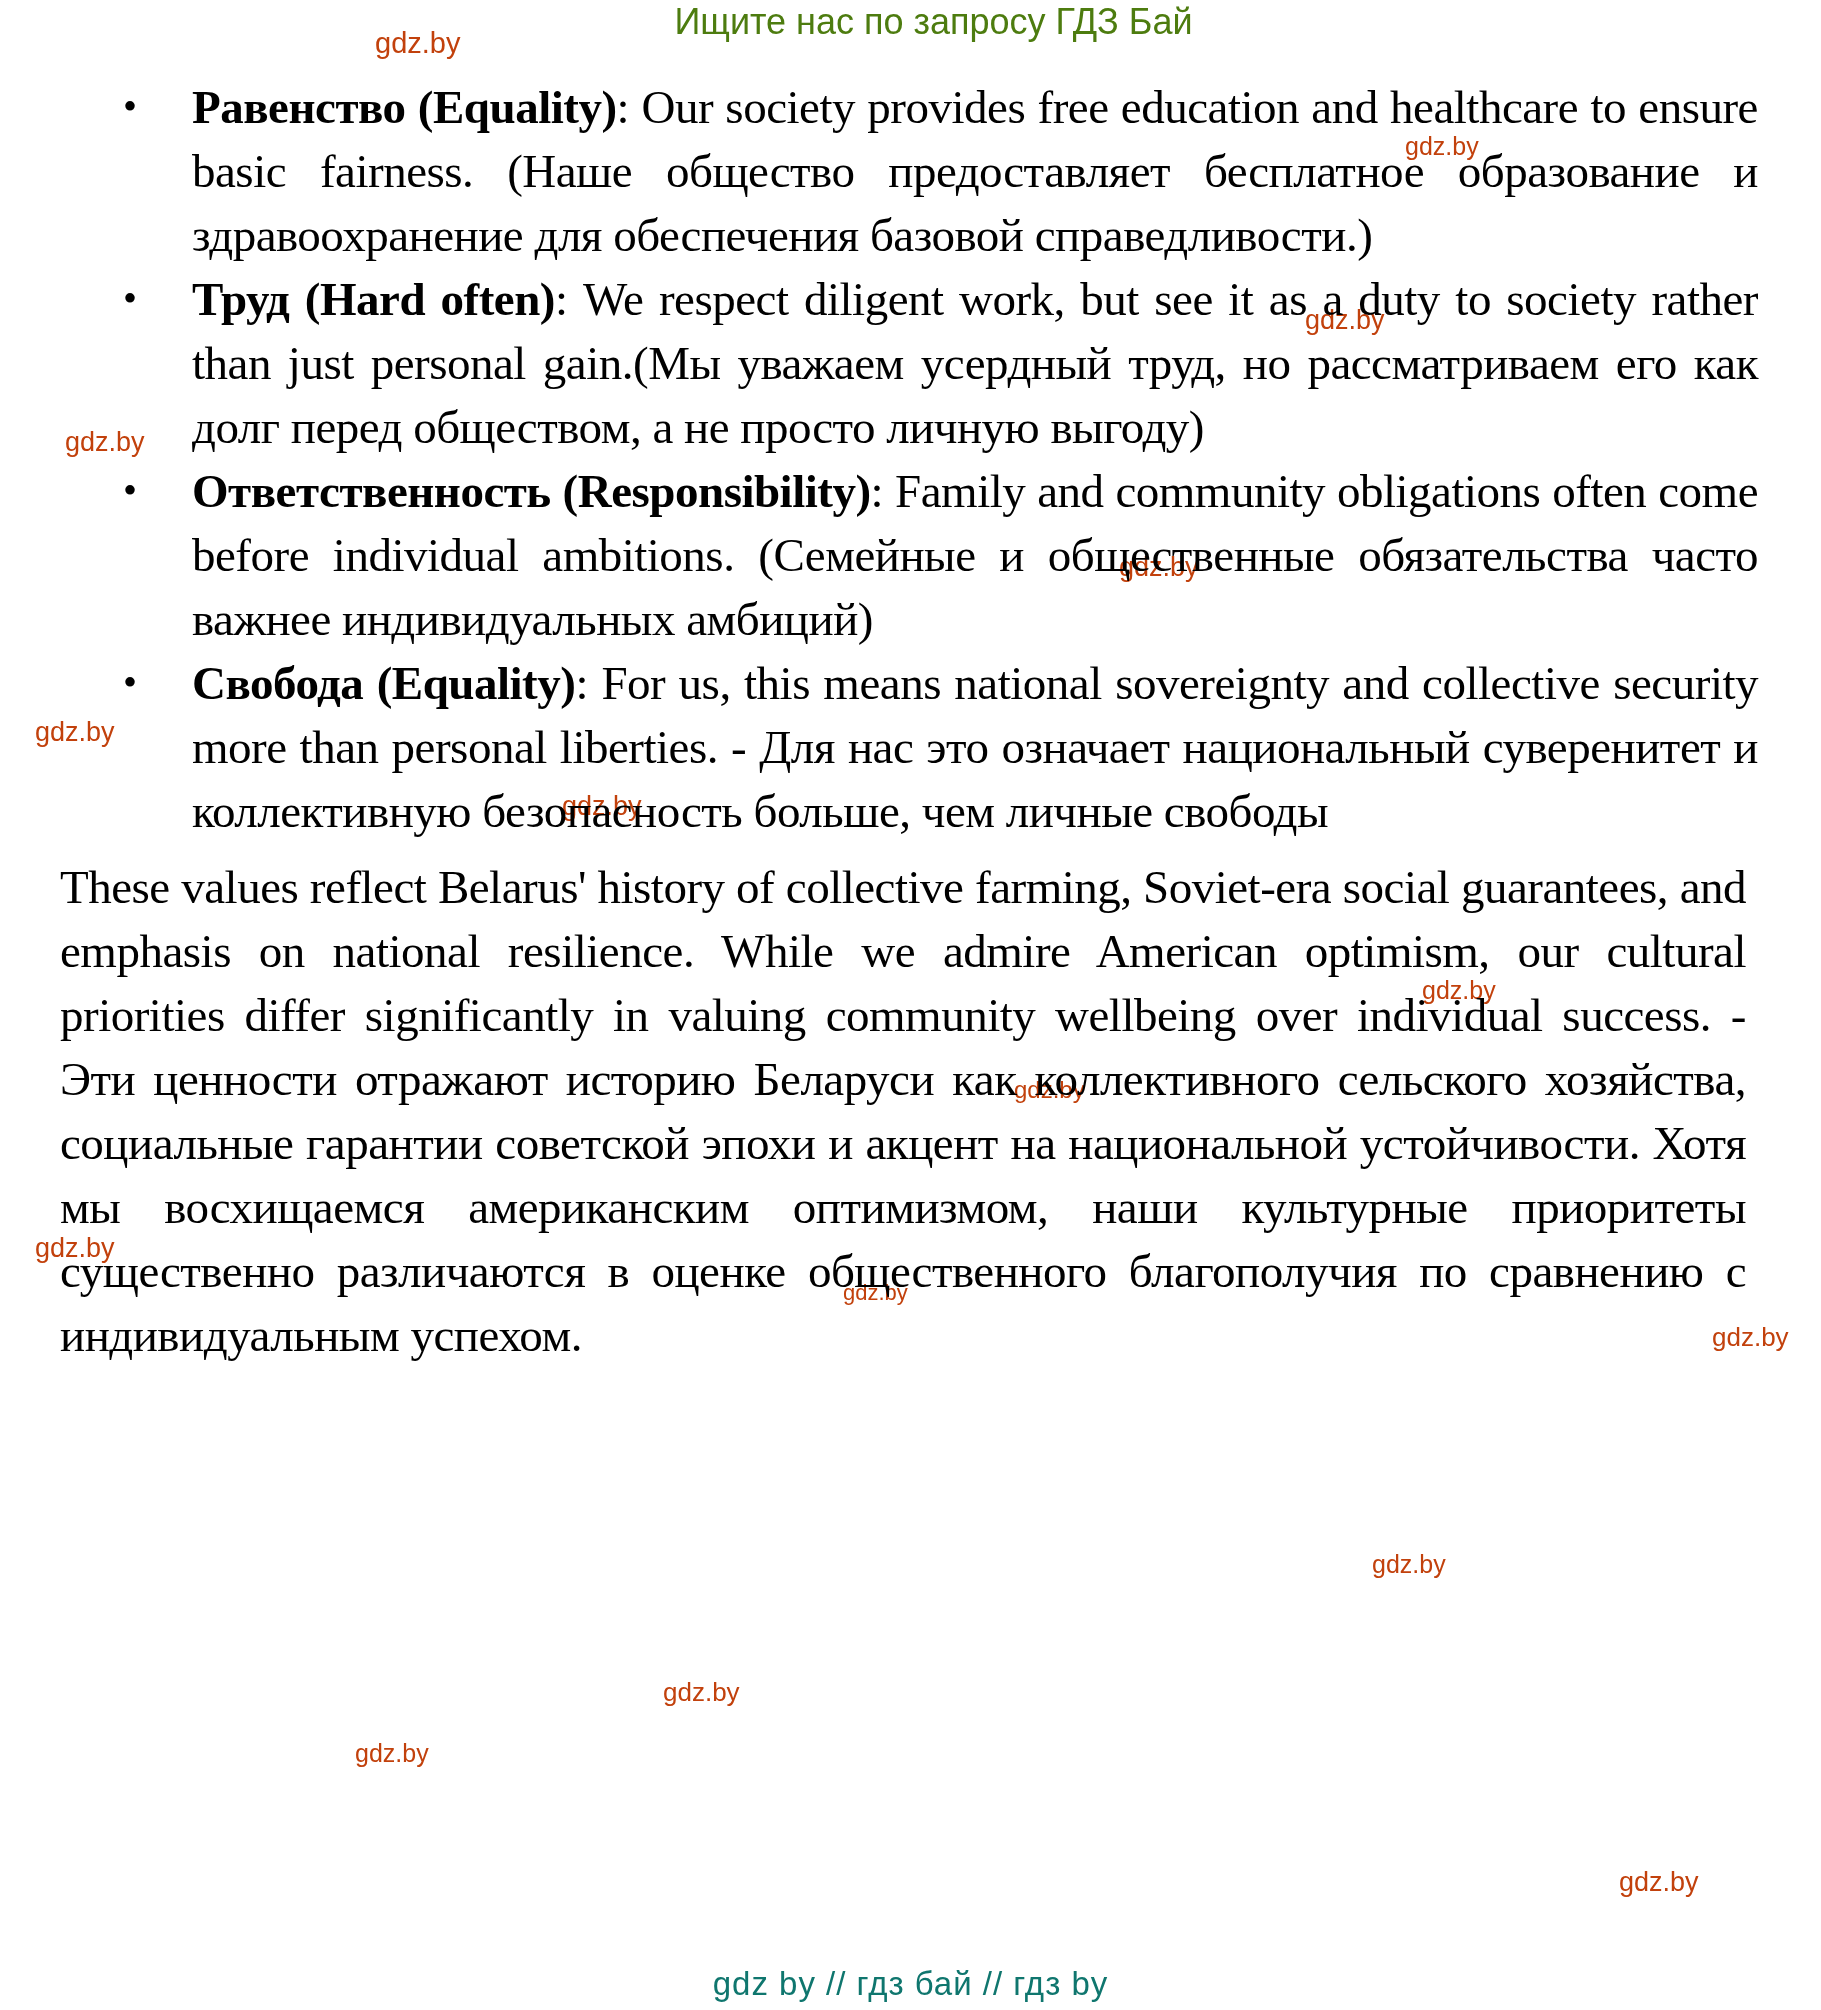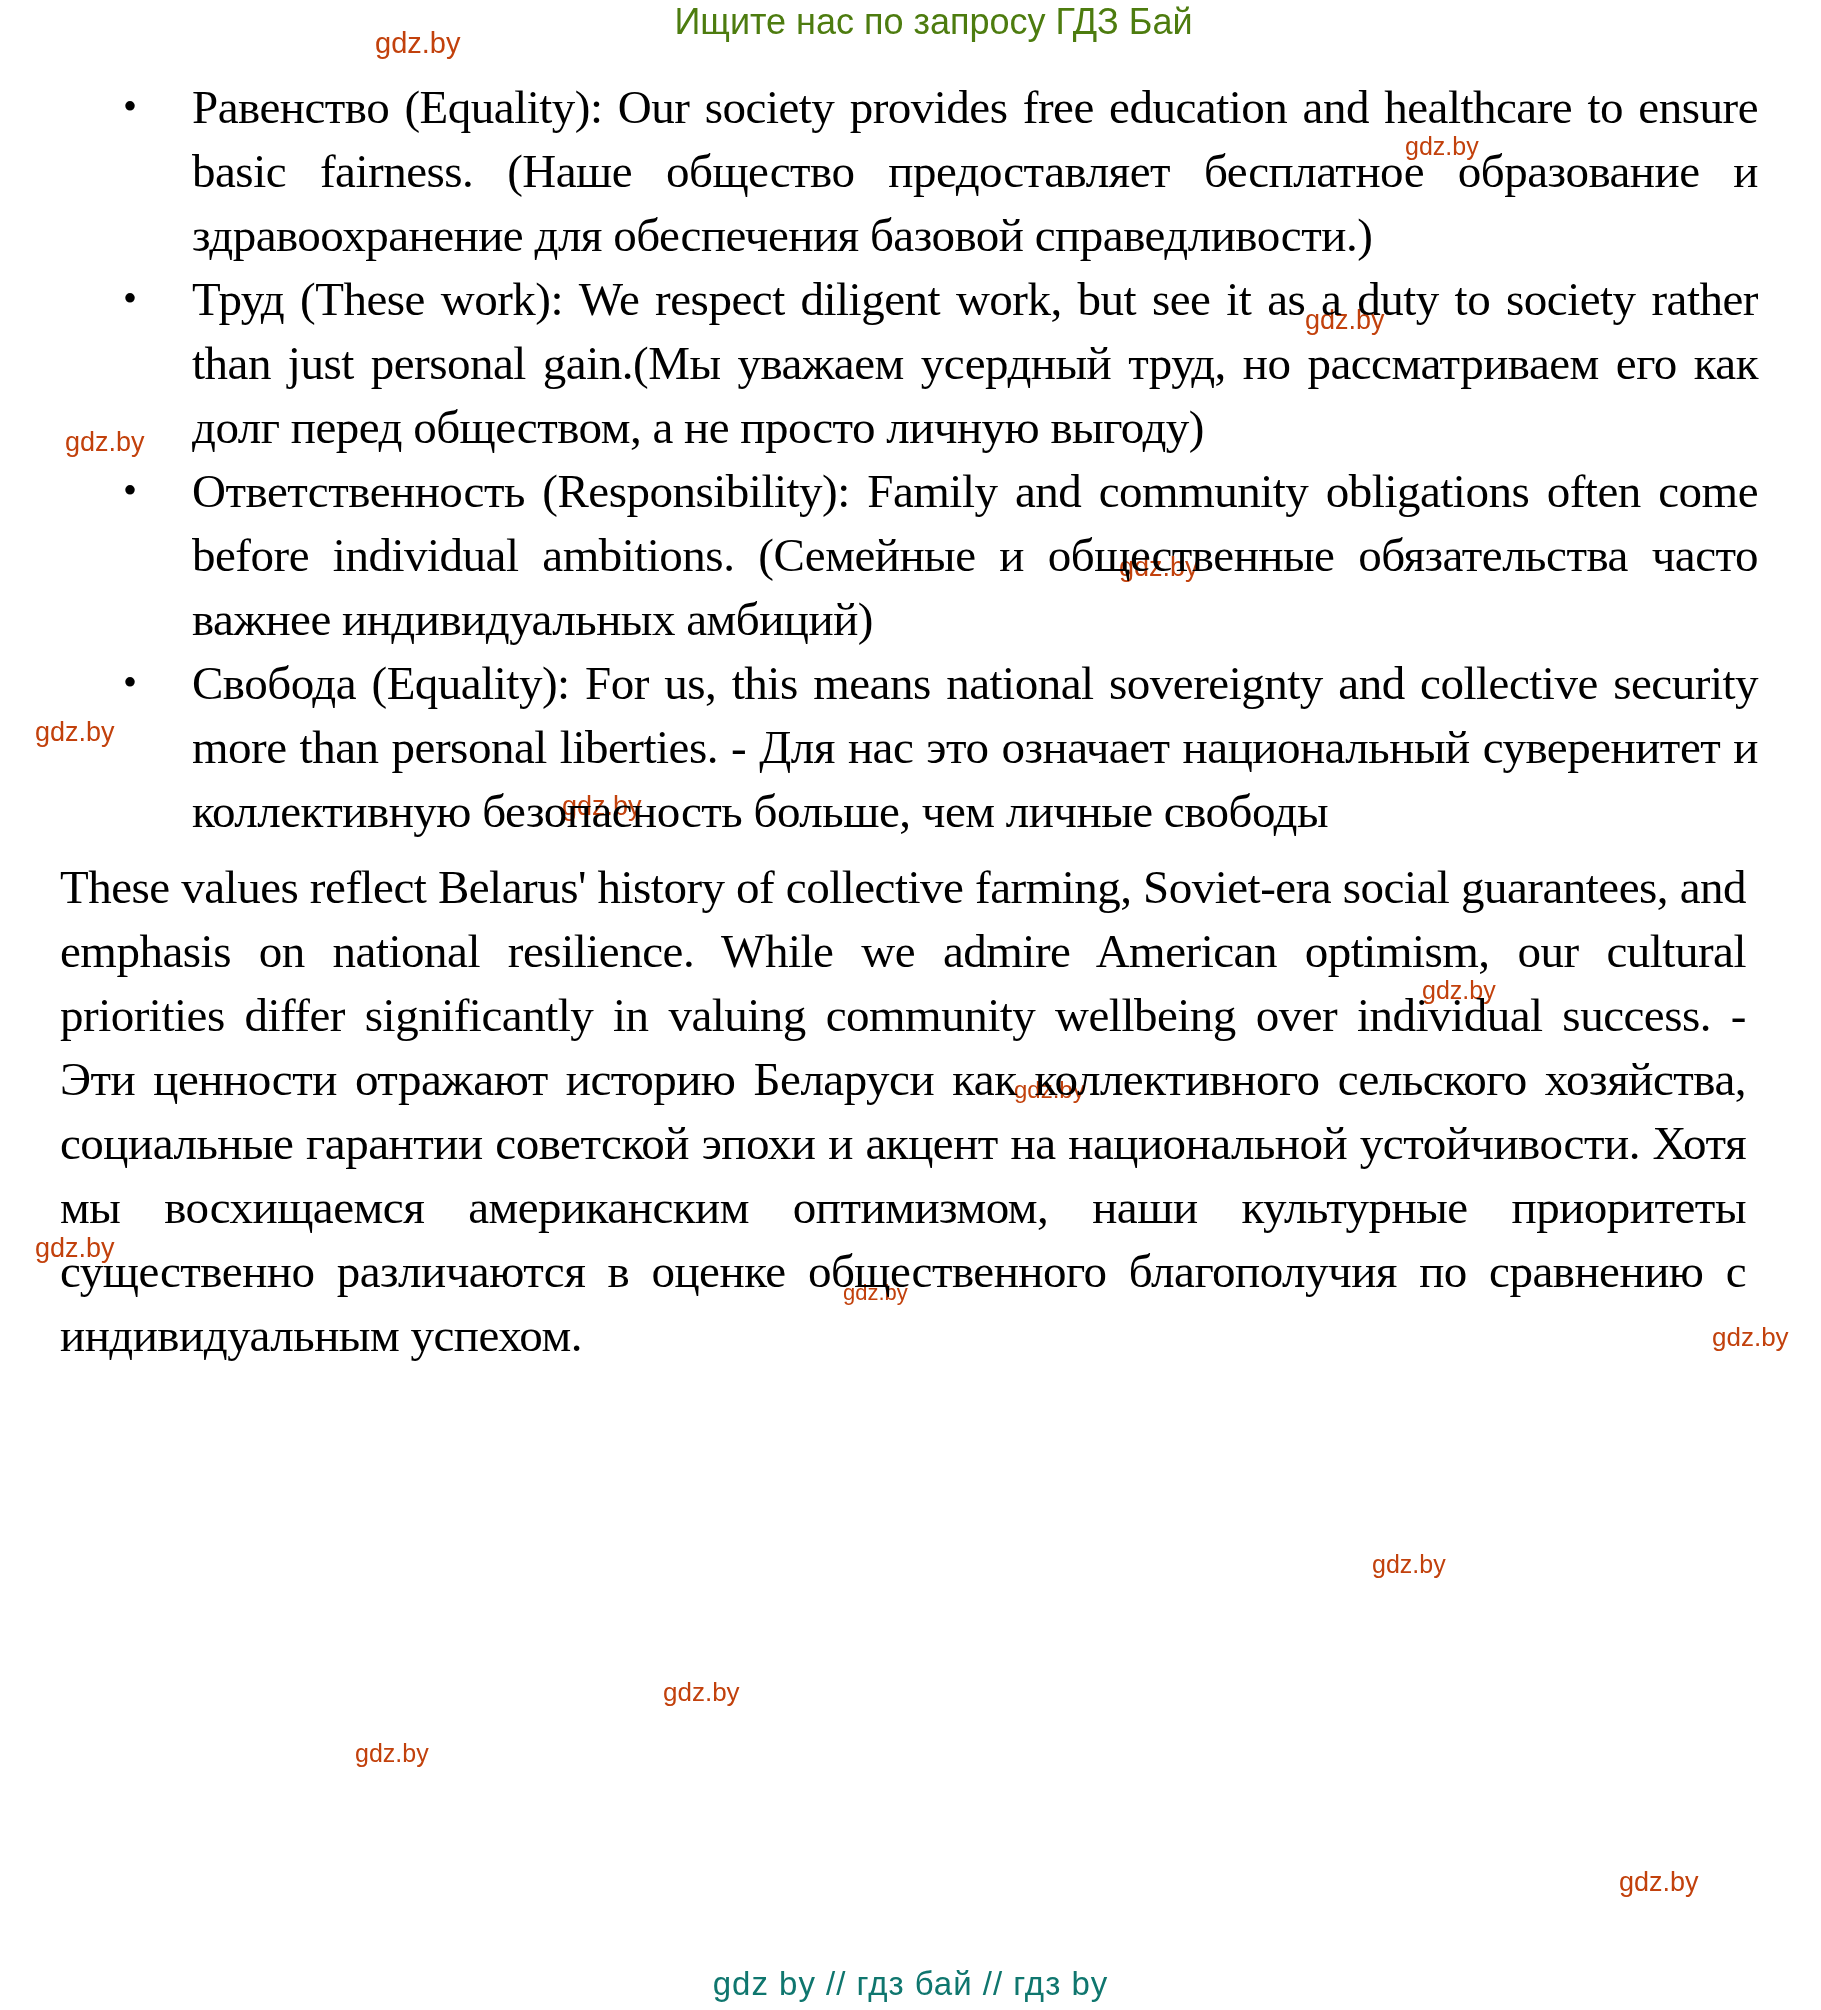--- a/index.html
+++ b/index.html
@@ -51,21 +51,21 @@
     letter-spacing:-0.5px;
   }
   ul.values li::before{
     content:"\2022";
     position:absolute;
     left:75px;
     top:0;
     font-size:40px;
     line-height:64px;
   }
-  ul.values li b{font-weight:400;}
+  ul.values li b{font-weight:700;}
   p.final{
     margin:12px;
     text-align:justify;
     font-size:47px;
     line-height:64px;
     letter-spacing:-0.5px;
   }
   .footer{
     position:absolute;
     bottom:7.7px; left:0;
@@ -97,21 +97,21 @@
   <span class="wm" style="left:843px;top:1282px;font-size:22px;">gdz.by</span>
   <span class="wm" style="left:1712px;top:1324px;font-size:26px;">gdz.by</span>
   <span class="wm" style="left:1372px;top:1552px;font-size:25px;">gdz.by</span>
   <span class="wm" style="left:663px;top:1679px;font-size:26px;">gdz.by</span>
   <span class="wm" style="left:355px;top:1741px;font-size:25px;">gdz.by</span>
   <span class="wm" style="left:1619px;top:1869px;font-size:27px;">gdz.by</span>
 
   <div class="content">
     <ul class="values">
       <li><b>Равенство (Equality)</b><span>: Our society provides free education and healthcare to ensure basic fairness. (Наше общество предоставляет бесплатное образование и здравоохранение для обеспечения базовой справедливости.)</span></li>
-      <li><b>Труд (These work)</b><span>: We respect diligent work, but see it as a duty to society rather than just personal gain.(Мы уважаем усердный труд, но рассматриваем его как долг перед обществом, а не просто личную выгоду)</span></li>
+      <li><b>Труд (Hard often)</b><span>: We respect diligent work, but see it as a duty to society rather than just personal gain.(Мы уважаем усердный труд, но рассматриваем его как долг перед обществом, а не просто личную выгоду)</span></li>
       <li><b>Ответственность (Responsibility)</b><span>: Family and community obligations often come before individual ambitions. (Семейные и общественные обязательства часто важнее индивидуальных амбиций)</span></li>
       <li><b>Свобода (Equality)</b><span>: For us, this means national sovereignty and collective security more than personal liberties. - Для нас это означает национальный суверенитет и коллективную безопасность больше, чем личные свободы</span></li>
     </ul>
     <p class="final">These values reflect Belarus' history of collective farming, Soviet-era social guarantees, and emphasis on national resilience. While we admire American optimism, our cultural priorities differ significantly in valuing community wellbeing over individual success. - Эти ценности отражают историю Беларуси как коллективного сельского хозяйства, социальные гарантии советской эпохи и акцент на национальной устойчивости. Хотя мы восхищаемся американским оптимизмом, наши культурные приоритеты существенно различаются в оценке общественного благополучия по сравнению с индивидуальным успехом.</p>
   </div>
 
   <div class="footer">gdz by  //  гдз бай  //  гдз by</div>
 
 </div>
 

